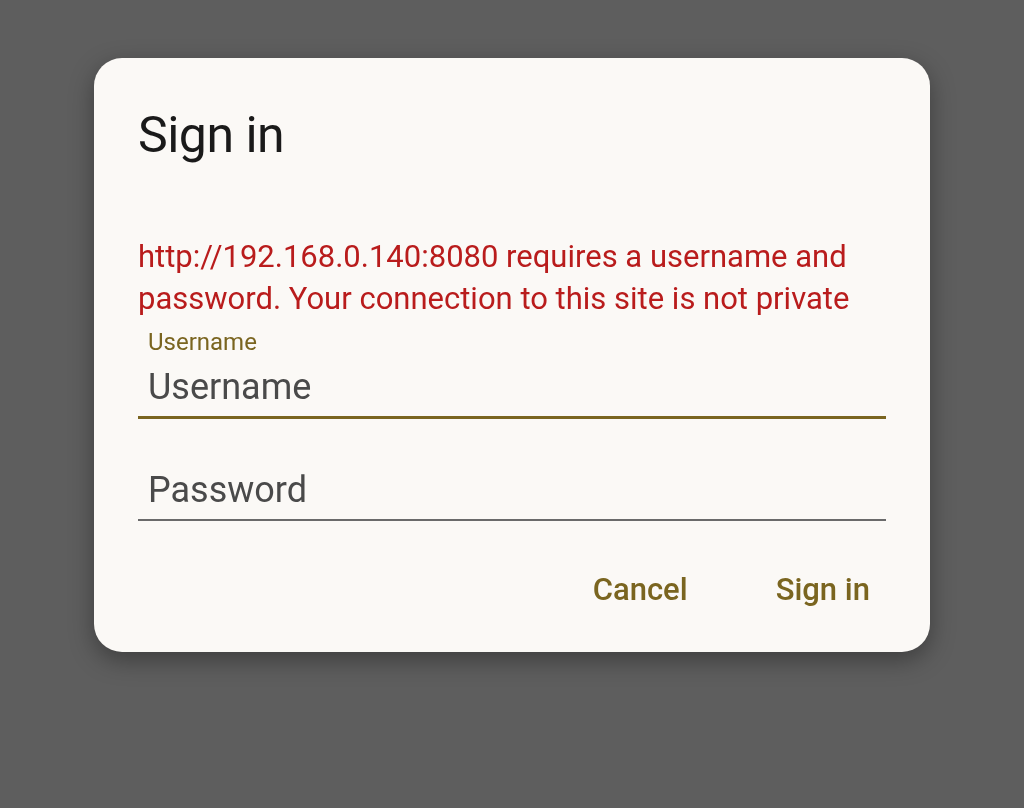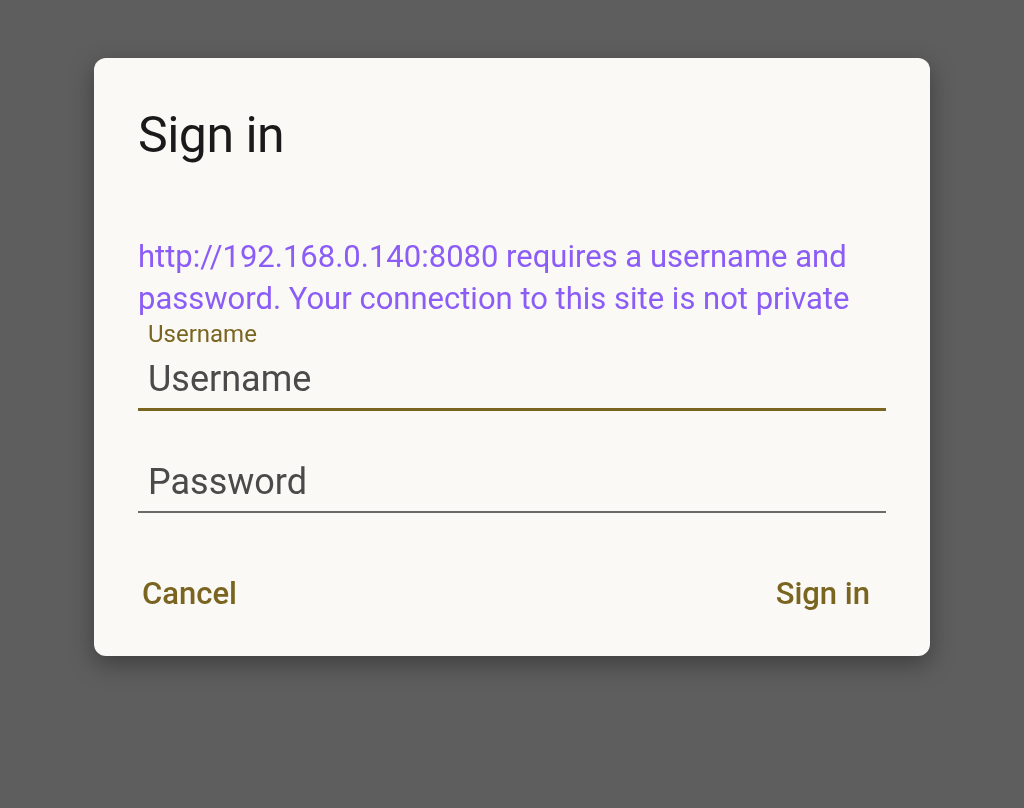--- a/index.html
+++ b/index.html
@@ -13,36 +13,36 @@
       background: #5e5e5e;
       font-family: 'Roboto', 'Segoe UI', Arial, sans-serif;
       display: flex;
       align-items: flex-start;
       justify-content: center;
       padding-top: 58px;
     }
     .dialog {
       width: 836px;
       background: #fbf9f6;
-      border-radius: 12px;
+      border-radius: 28px;
       box-shadow: 0 8px 24px rgba(0,0,0,0.35);
       padding: 48px 44px 38px 44px;
     }
     .title {
       font-size: 50px;
       font-weight: 400;
       color: #1a1a1a;
       margin-bottom: 72px;
       letter-spacing: -0.5px;
     }
     .message {
       font-size: 31px;
-      color: #8b5cf6;
+      color: #b91c1c;
       line-height: 1.35;
-      margin-bottom: 0;
+      margin-bottom: 8px;
     }
     .field-group {
       margin-bottom: 40px;
     }
     .field-label {
       font-size: 24px;
       color: #7a6520;
       margin-left: 10px;
       margin-bottom: 2px;
       display: block;
@@ -60,26 +60,26 @@
     }
     .text-input::placeholder {
       color: #4a4a4a;
       opacity: 1;
     }
     .text-input.inactive {
       border-bottom: 2px solid #6a6a6a;
     }
     .field-group.password {
       margin-top: 42px;
-      margin-bottom: 56px;
+      margin-bottom: 44px;
     }
     .actions {
       display: flex;
-      justify-content: space-between;
-      gap: 32px;
+      justify-content: flex-end;
+      gap: 80px;
       padding-right: 12px;
     }
     .btn {
       background: none;
       border: none;
       font-size: 31px;
       font-weight: 500;
       color: #7a6520;
       cursor: pointer;
       font-family: inherit;

